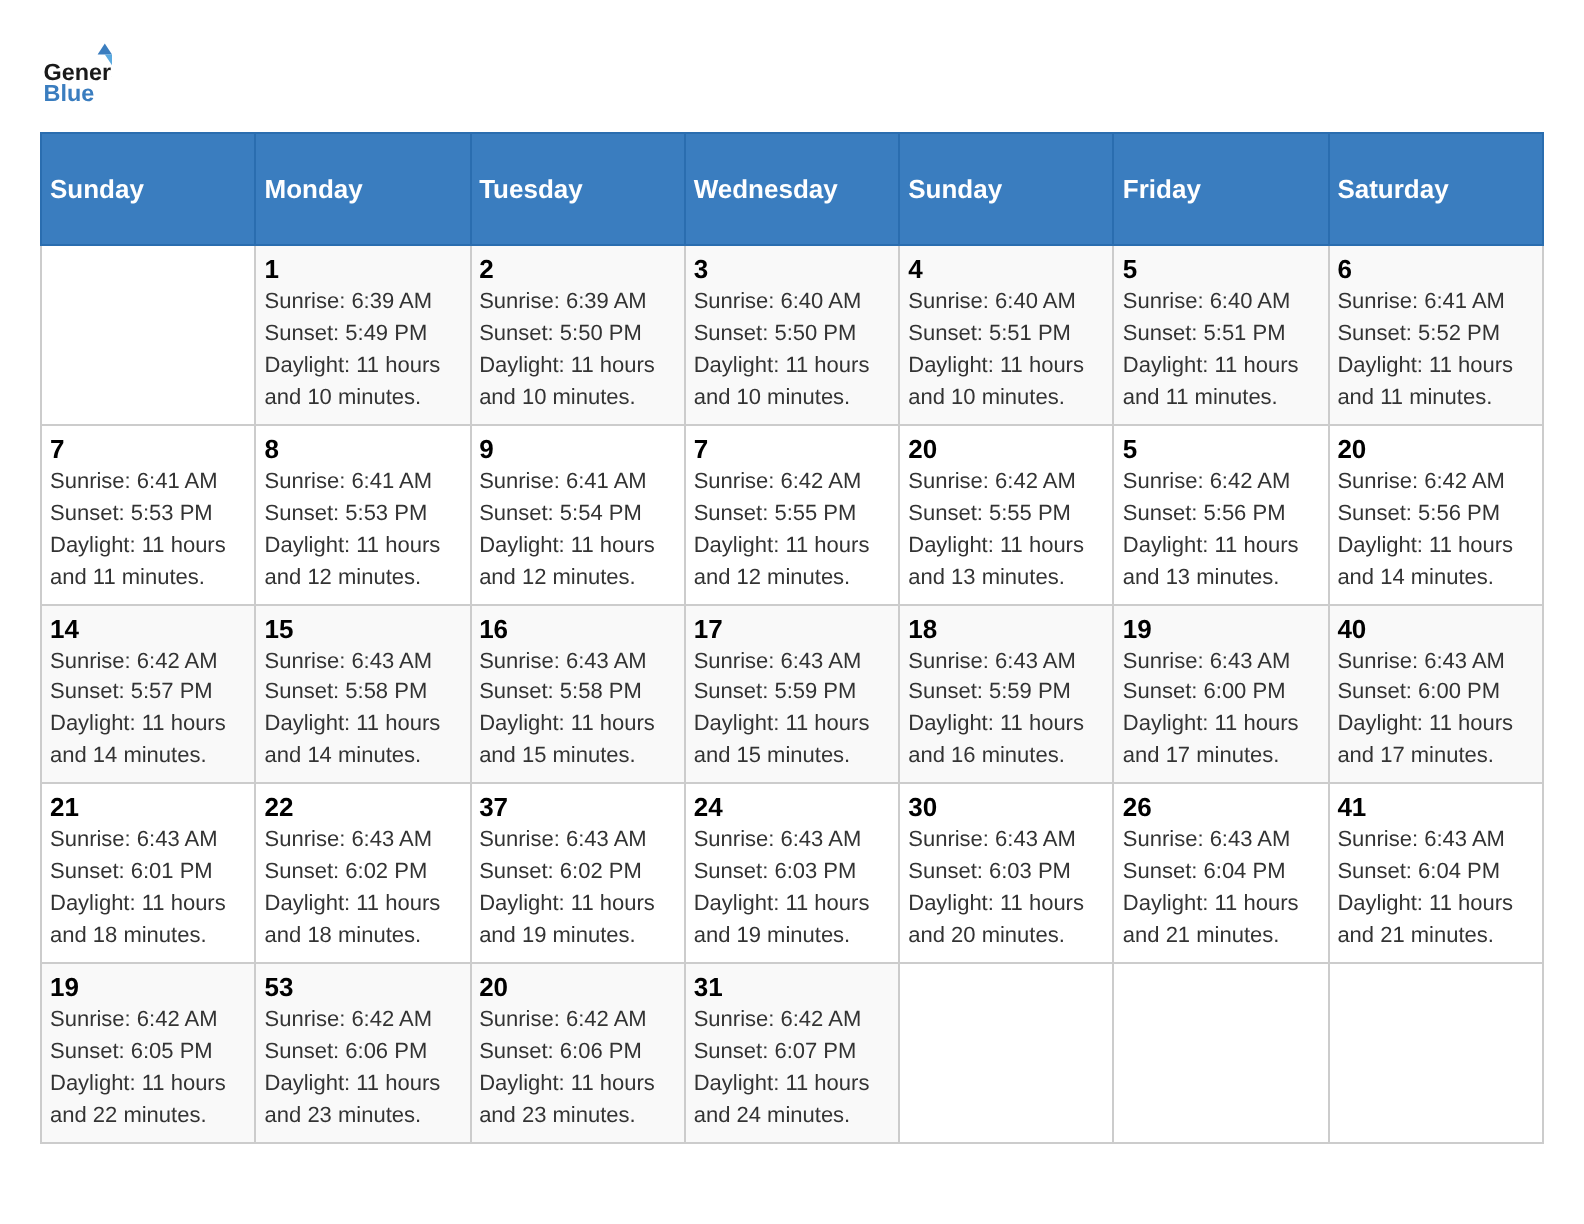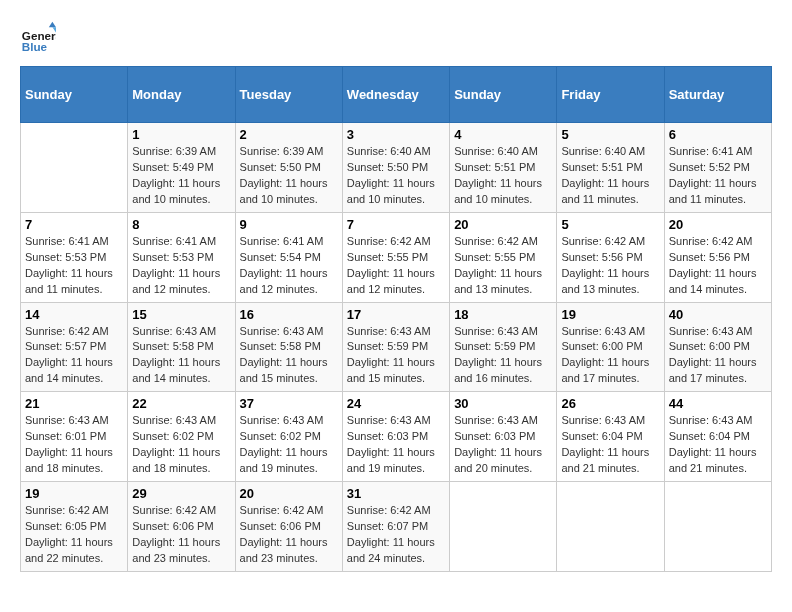--- a/index.html
+++ b/index.html
@@ -211,31 +211,31 @@
         </td>
         <td>
           <div class="day-num">30</div>
           <div class="day-info">Sunrise: 6:43 AM<br>Sunset: 6:03 PM<br>Daylight: 11 hours<br>and 20 minutes.</div>
         </td>
         <td>
           <div class="day-num">26</div>
           <div class="day-info">Sunrise: 6:43 AM<br>Sunset: 6:04 PM<br>Daylight: 11 hours<br>and 21 minutes.</div>
         </td>
         <td>
-          <div class="day-num">44</div>
+          <div class="day-num">41</div>
           <div class="day-info">Sunrise: 6:43 AM<br>Sunset: 6:04 PM<br>Daylight: 11 hours<br>and 21 minutes.</div>
         </td>
       </tr>
       <tr>
         <td>
           <div class="day-num">19</div>
           <div class="day-info">Sunrise: 6:42 AM<br>Sunset: 6:05 PM<br>Daylight: 11 hours<br>and 22 minutes.</div>
         </td>
         <td>
-          <div class="day-num">29</div>
+          <div class="day-num">53</div>
           <div class="day-info">Sunrise: 6:42 AM<br>Sunset: 6:06 PM<br>Daylight: 11 hours<br>and 23 minutes.</div>
         </td>
         <td>
           <div class="day-num">20</div>
           <div class="day-info">Sunrise: 6:42 AM<br>Sunset: 6:06 PM<br>Daylight: 11 hours<br>and 23 minutes.</div>
         </td>
         <td>
           <div class="day-num">31</div>
           <div class="day-info">Sunrise: 6:42 AM<br>Sunset: 6:07 PM<br>Daylight: 11 hours<br>and 24 minutes.</div>
         </td>

